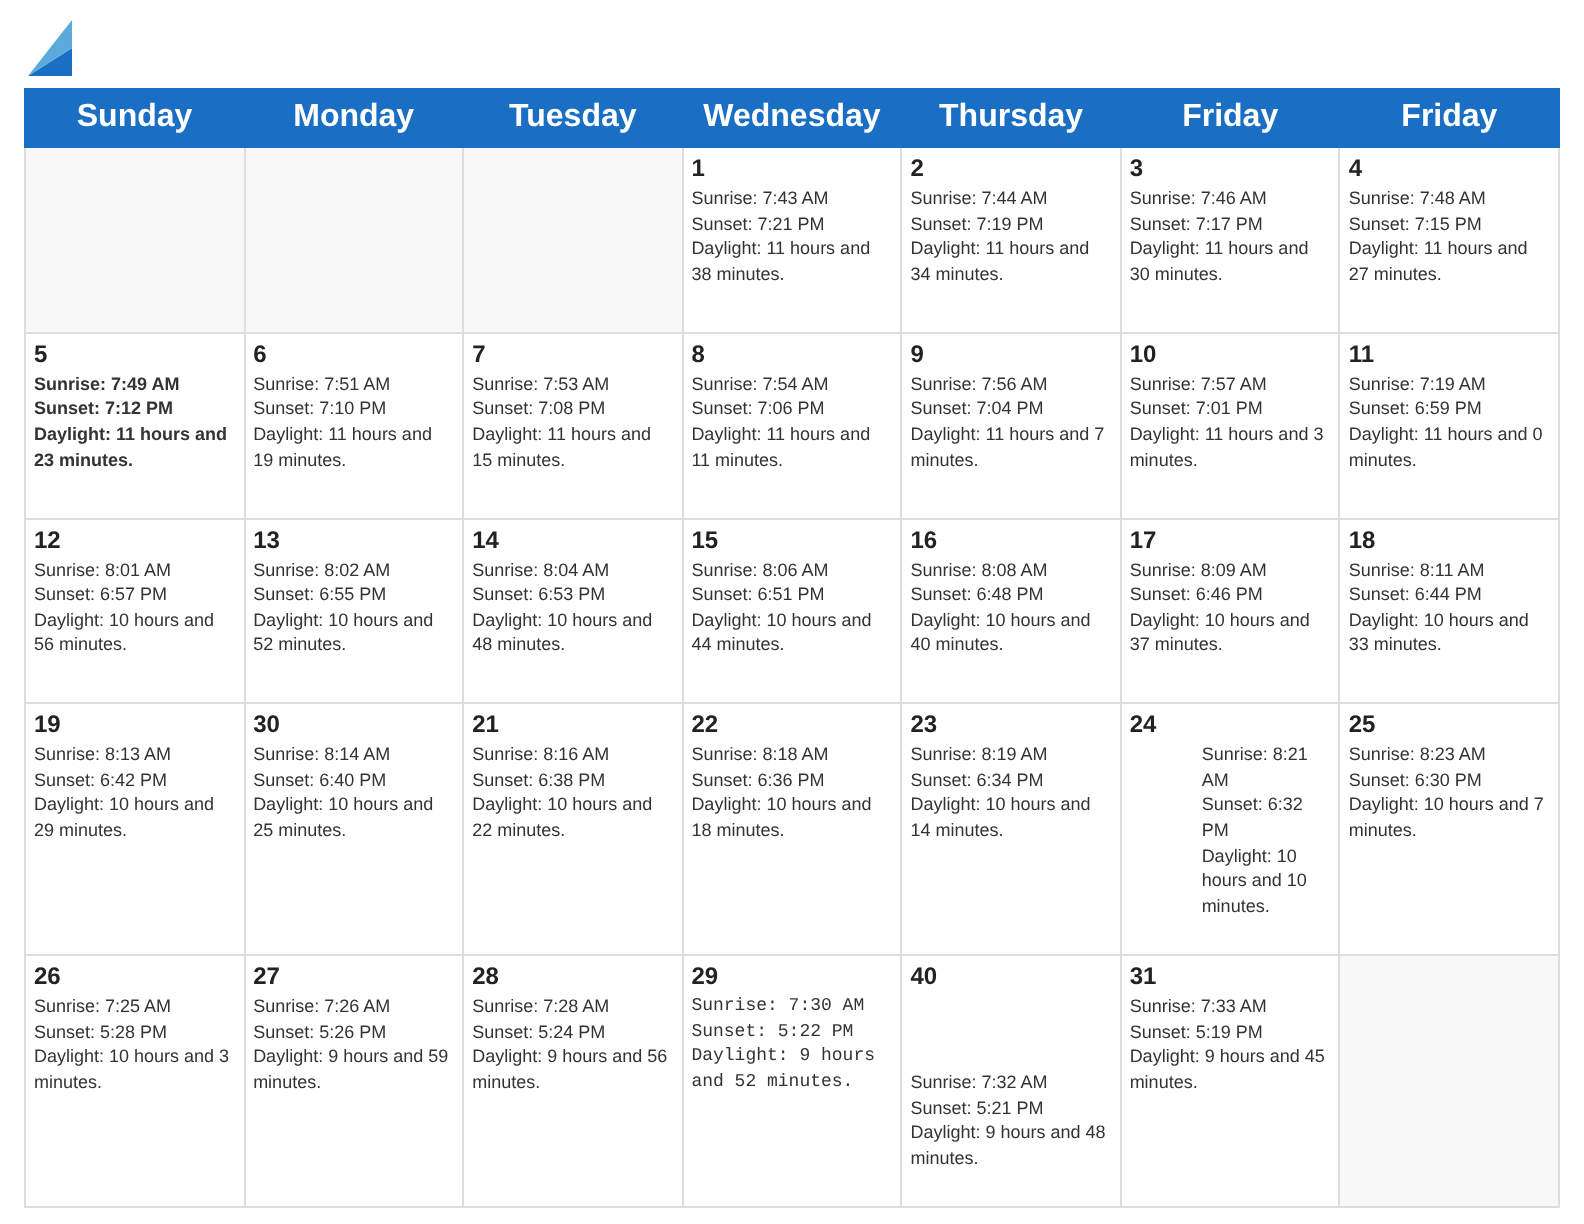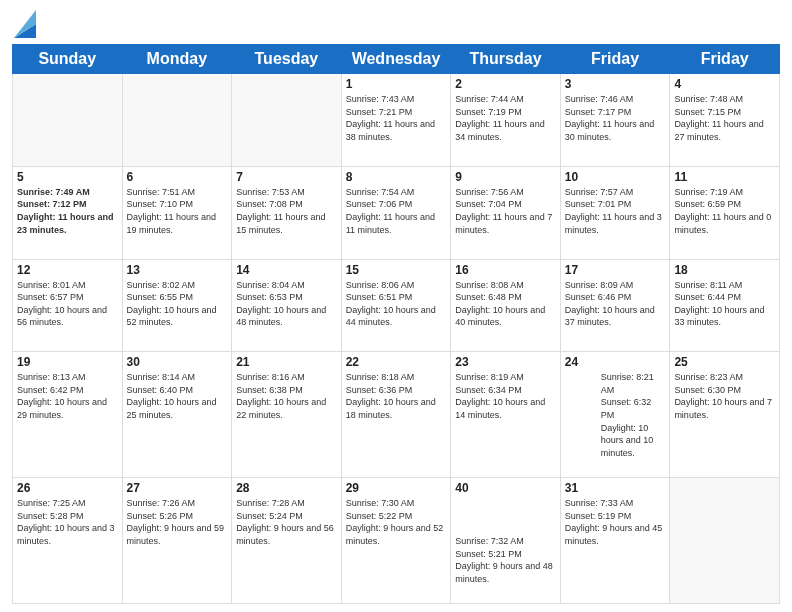--- a/index.html
+++ b/index.html
@@ -313,21 +313,21 @@
 Daylight: 9 hours and 59 minutes.</div>
           </td>
           <td>
             <span class="day-num">28</span>
             <div class="cell-text" style="white-space: pre-line;">Sunrise: 7:28 AM
 Sunset: 5:24 PM
 Daylight: 9 hours and 56 minutes.</div>
           </td>
           <td>
             <span class="day-num">29</span>
-            <div class="cell-text" style="white-space: pre-line;">Sunrise: 7:30 AM
+            <div class="cell-text" style="white-space: pre-line; font-family: Liberation Mono, monospace;">Sunrise: 7:30 AM
 Sunset: 5:22 PM
 Daylight: 9 hours and 52 minutes.</div>
           </td>
           <td>
             <span class="day-num">40</span>
             <div class="cell-text" style="white-space: pre-line; margin-top: 40px;">Sunrise: 7:32 AM
 Sunset: 5:21 PM
 Daylight: 9 hours and 48 minutes.</div>
           </td>
           <td>

